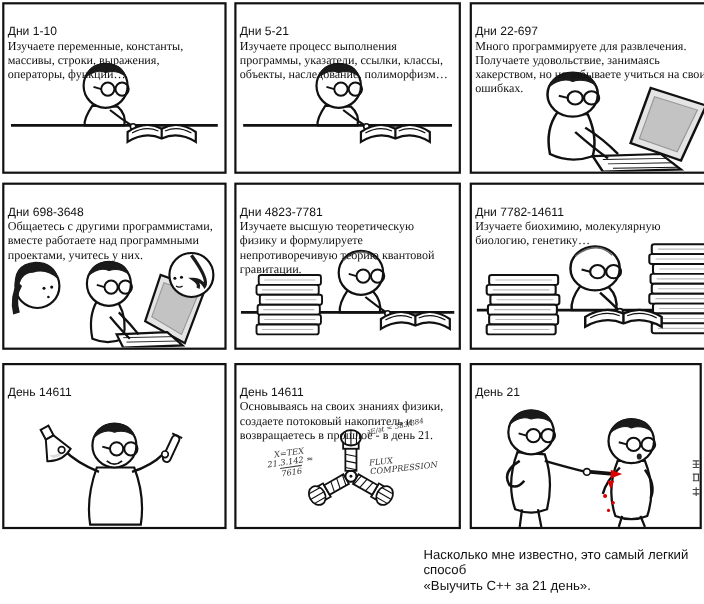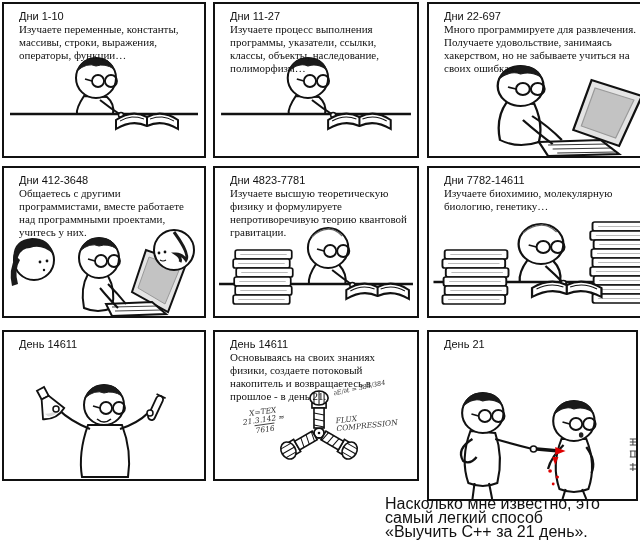--- a/index.html
+++ b/index.html
@@ -1,26 +1,26 @@
 <!DOCTYPE html>
 <html><head>
 <meta charset="utf-8">
 <style>
   html,body{margin:0;padding:0;background:#fff;}
   #page{position:relative;width:640px;height:549px;background:#fff;overflow:hidden;
         font-family:"Liberation Sans",sans-serif;color:#111;}
   .panel{position:absolute;box-sizing:border-box;border:2px solid #111;background:#fff;}
-  .cap{position:absolute;left:0;top:3px;right:0;padding:3px 5px 0 15px;z-index:2;}
+  .cap{position:absolute;left:0;top:16px;right:0;padding:3px 5px 0 3px;z-index:2;}
   .cap-title{font-size:11px;line-height:13px;}
   .cap-text{font-size:11px;line-height:13px;font-family:Liberation Serif, serif;}
   .fig{position:absolute;left:0;bottom:0;width:100%;z-index:1;}
   .hand{position:absolute;z-index:3;font-size:7.5px;line-height:8px;
         font-family:"DejaVu Serif",serif;font-style:italic;color:#333;white-space:pre;}
   .frac{border-top:1px solid #444;display:inline-block;padding-top:1px;}
-  .footer-caption{position:absolute;font-size:16px;line-height:14px;color:#111;}
+  .footer-caption{position:absolute;font-size:12px;line-height:14px;color:#111;}
   svg{display:block;}
 </style>
 </head>
 <body>
 
 <svg width="0" height="0" style="position:absolute" aria-hidden="true">
   <defs>
     <g id="head-boy">
       <circle r="20" fill="#fff" stroke="#111" stroke-width="2"></circle>
       <path d="M-19,-7 Q-14,-20 0,-20 Q14,-20 18,-9 Q9,-15 0,-12 Q-9,-16 -19,-7 Z" fill="#1a1a1a" stroke="#1a1a1a" stroke-width="1"></path>
@@ -68,21 +68,21 @@
       <use href="#head-boy" x="92" y="28"></use>
       <line x1="6" y1="64" x2="194" y2="64" stroke="#111" stroke-width="2.5"></line>
       <path d="M96,50 Q106,58 117,65" fill="none" stroke="#111" stroke-width="2"></path>
       <circle cx="117" cy="65" r="2.5" fill="#fff" stroke="#111" stroke-width="1.5"></circle>
       <use href="#openbook" x="112" y="62"></use>
     </svg>
   </div>
 
   <div class="panel" style="left:213px;top:2px;width:206px;height:156px">
     <div class="cap">
-      <div class="cap-title">Дни 11-27</div>
+      <div class="cap-title">Дни 5-21</div>
       <div class="cap-text">Изучаете процесс выполнения программы, указатели, ссылки, классы, объекты, наследование, полиморфизм…</div>
     </div>
     <svg class="fig" width="100%" height="106" viewBox="0 0 200 106" preserveAspectRatio="none">
       <path d="M80,46 Q72,58 73,64 L109,64 Q111,54 103,47 Z" fill="#fff" stroke="#111" stroke-width="2"></path>
       <use href="#head-boy" x="92" y="28"></use>
       <line x1="6" y1="64" x2="194" y2="64" stroke="#111" stroke-width="2.5"></line>
       <path d="M96,50 Q106,58 117,65" fill="none" stroke="#111" stroke-width="2"></path>
       <circle cx="117" cy="65" r="2.5" fill="#fff" stroke="#111" stroke-width="1.5"></circle>
       <use href="#openbook" x="112" y="62"></use>
     </svg>
@@ -99,21 +99,21 @@
       <polygon points="126,74 142,24 186,40 166,90" fill="#e4e4e4" stroke="#111" stroke-width="2"></polygon>
       <polygon points="133,70 145,32 179,44 163,82" fill="#c3c3c3" stroke="#999" stroke-width="1"></polygon>
       <polygon points="96,86 150,84 166,98 104,100" fill="#fff" stroke="#111" stroke-width="2"></polygon>
       <path d="M104,89 L156,88 M108,93 L160,92 M112,97 L163,96" stroke="#111" stroke-width="0.8"></path>
       <path d="M90,60 Q104,70 116,84 M82,64 Q96,78 108,88" fill="none" stroke="#111" stroke-width="2"></path>
     </svg>
   </div>
 
   <div class="panel" style="left:2px;top:166px;width:204px;height:152px">
     <div class="cap">
-      <div class="cap-title">Дни 412-3648</div>
+      <div class="cap-title">Дни 698-3648</div>
       <div class="cap-text">Общаетесь с другими программистами, вместе работаете над программными проектами, учитесь у них.</div>
     </div>
     <svg class="fig" width="100%" height="96" viewBox="0 0 200 96" preserveAspectRatio="none">
       <g>
         <circle cx="30" cy="40" r="20" fill="#fff" stroke="#111" stroke-width="2"></circle>
         <path d="M10,44 Q6,20 28,18 Q46,18 49,34 Q38,24 26,28 Q14,28 12,46 Z" fill="#1a1a1a"></path>
         <path d="M12,36 Q4,50 8,66 L14,64 Q10,50 16,40 Z" fill="#1a1a1a"></path>
         <circle cx="36" cy="42" r="1.4" fill="#111"></circle>
           <circle cx="43" cy="41" r="1.4" fill="#111"></circle>
         <circle cx="40" cy="50" r="1.2" fill="#111"></circle>
@@ -221,21 +221,21 @@
         <use href="#flux-arm"></use>
         <use href="#flux-arm" transform="rotate(120)"></use>
         <use href="#flux-arm" transform="rotate(240)"></use>
       </g>
     </svg>
     <div class="hand" style="left:28px;top:76px;transform:rotate(-8deg);text-align:center"><span>X=TEX</span><br><span>21.3.142 ≈</span><br><span class="frac">7616</span></div>
     <div class="hand" style="left:121px;top:82px;transform:rotate(-6deg)"><span>FLUX</span><br><span>COMPRESSION</span></div>
     <div class="hand" style="left:118px;top:52px;transform:rotate(-12deg);font-size:6.5px"><span>∂E/∂t = 383/384</span></div>
   </div>
 
-  <div class="panel" style="left:427px;top:330px;width:211px;height:171px">
+  <div class="panel" style="left:427px;top:330px;width:211px;height:151px">
     <div class="cap">
       <div class="cap-title">День 21</div>
     </div>
     <svg class="fig" width="100%" height="118" viewBox="0 0 200 118" preserveAspectRatio="none">
       <path d="M40,50 Q30,78 38,102 Q52,108 66,102 Q72,76 64,52 Z" fill="#fff" stroke="#111" stroke-width="2"></path>
       <path d="M44,102 L42,118 M58,102 L61,118" stroke="#111" stroke-width="2"></path>
       <use href="#head-boy" x="52" y="32"></use>
       <path d="M42,58 Q26,68 33,80 Q40,84 46,76" fill="none" stroke="#111" stroke-width="2.2"></path>
       <path d="M64,58 Q84,64 100,68" fill="none" stroke="#111" stroke-width="2.2"></path>
       <circle cx="101" cy="68" r="3" fill="#fff" stroke="#111" stroke-width="1.5"></circle>

